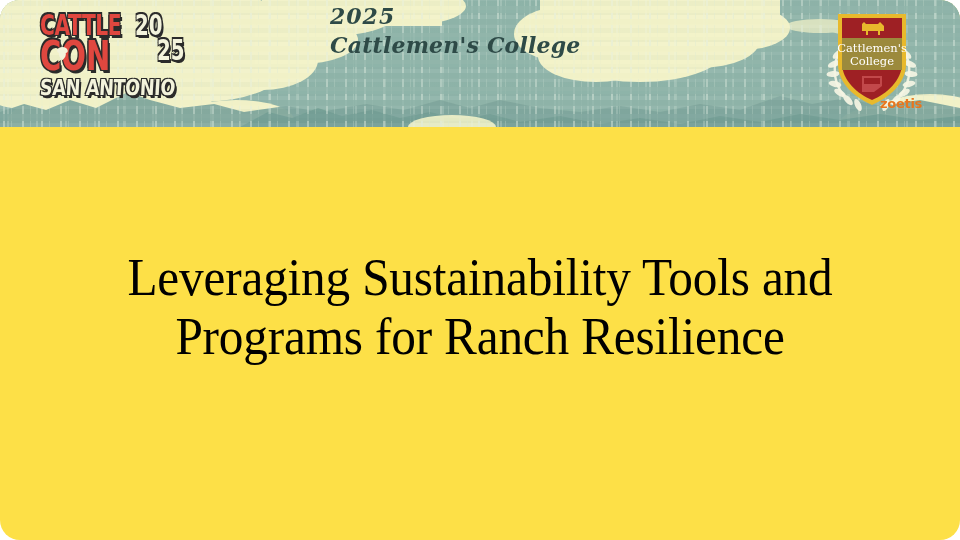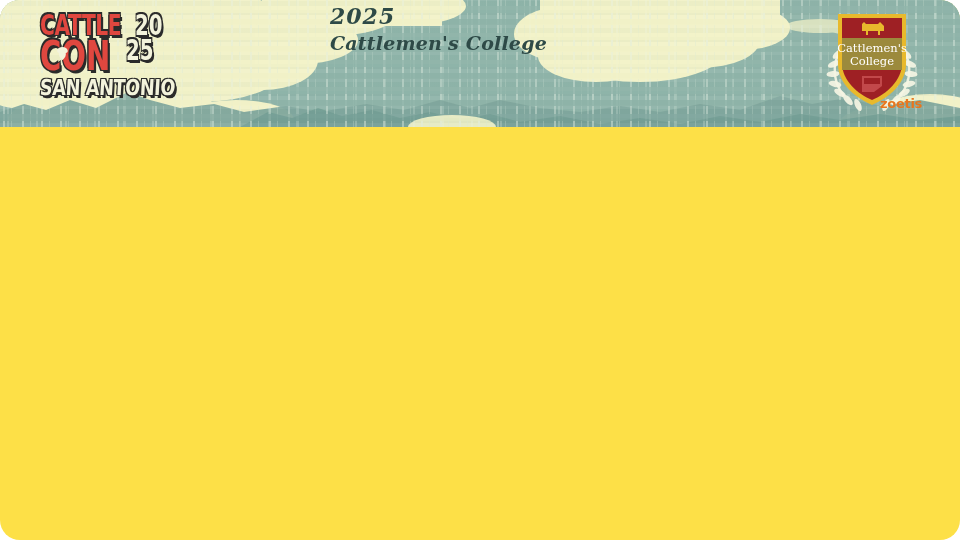--- a/index.html
+++ b/index.html
@@ -154,21 +154,21 @@
     font-family: "DejaVu Serif", serif;
     font-style: italic;
     font-weight: bold;
   }
   .ct-year {
     font-size: 22px;
     line-height: 1.12;
     letter-spacing: 1px;
   }
   .ct-line {
-    font-size: 19px;
+    font-size: 22px;
     line-height: 1.5;
     letter-spacing: 0.2px;
     white-space: nowrap;
   }
 
   
   .badge {
     position: absolute;
     left: 818px;
     top: 4px;
@@ -289,21 +289,21 @@
       </g>
     </svg>
 
     <div class="banner-texture"></div>
 
     <div class="cattlecon">
       <div class="cc-row">
         <span class="cc-word cc-cattle">CATTLE</span>
         <span class="cc-year" style="margin-left:3px;">20</span>
       </div>
-      <div class="cc-row" style="margin-top:2px;">
+      <div class="cc-row" style="margin-top:2px;gap:31px;">
         <span class="cc-word cc-con" style="position:relative;">
           <span>CON</span>
           <svg style="position:absolute;left:19px;top:9px;width:13px;height:12px;overflow:visible;" viewBox="0 0 24 22">
             <path fill="#f3f3dc" d="M12,1 C6,1 2,3 1,6 C0,9 3,10 5,10 C4,13 6,17 12,21
               C18,17 20,13 19,10 C21,10 24,9 23,6 C22,3 18,1 12,1 Z"></path>
           </svg>
         </span>
         <span class="cc-year" style="margin-left:6px;">25</span>
       </div>
       <div class="cc-city" style="margin-top:4px;">SAN ANTONIO</div>
@@ -354,14 +354,18 @@
       <g>
         <rect x="44" y="72" width="20" height="10" fill="#c2484a"></rect>
         <rect x="46" y="74" width="16" height="6" fill="#9e2024"></rect>
         <path d="M44,82 L64,82 L56,88 L44,88 Z" fill="#c2484a"></path>
       </g>
     </svg>
 
     <div class="zoetis">zoetis</div>
   </div>
 
+  <div class="title-block">
+    <div class="title-line">Leveraging Sustainability Tools and</div>
+    <div class="title-line">Programs for Ranch Resilience</div>
+  </div>
 
 </div>
 
 </body></html>

